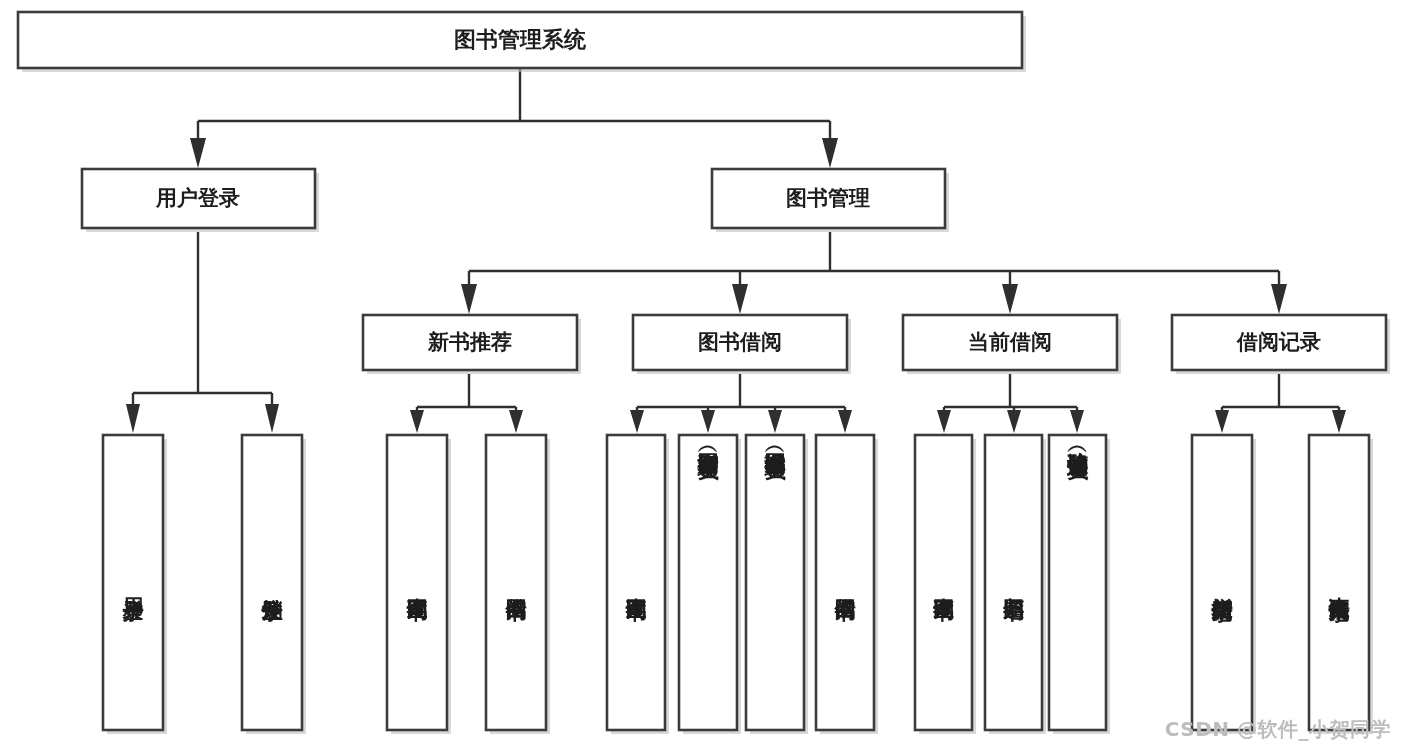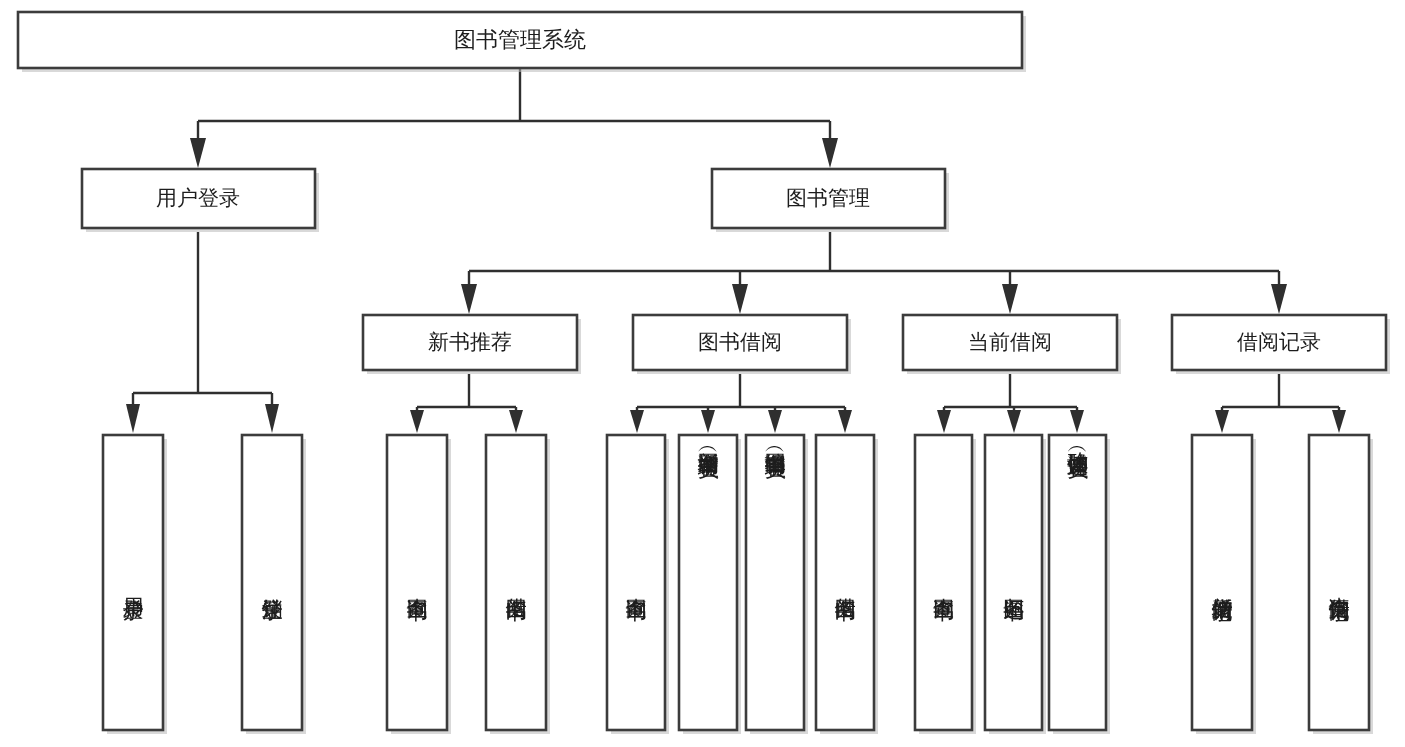--- a/index.html
+++ b/index.html
@@ -10,20 +10,21 @@
   }
   body {
     font-family: "DejaVu Sans", "Liberation Sans", sans-serif;
   }
   #diagram-root {
     position: relative;
     width: 1405px;
     height: 747px;
     background: #ffffff;
     overflow: hidden;
+    font-weight: bold;
   }
   svg.diagram-canvas {
     position: absolute;
     left: 0;
     top: 0;
     width: 1405px;
     height: 747px;
   }
   .node-box {
     fill: #ffffff;
@@ -299,13 +300,14 @@
     <span class="leaf-label">确认归还（管理员）</span>
   </div>
 
   <div class="leaf-label-wrap" style="left:1192px; top:435px; width:60px; height:295px;">
     <span class="leaf-label">新增借阅记录</span>
   </div>
   <div class="leaf-label-wrap" style="left:1309px; top:435px; width:60px; height:295px;">
     <span class="leaf-label">查询借阅记录</span>
   </div>
 
+  <div class="watermark">CSDN @软件_小贺同学</div>
 </div>
 
 </body></html>

